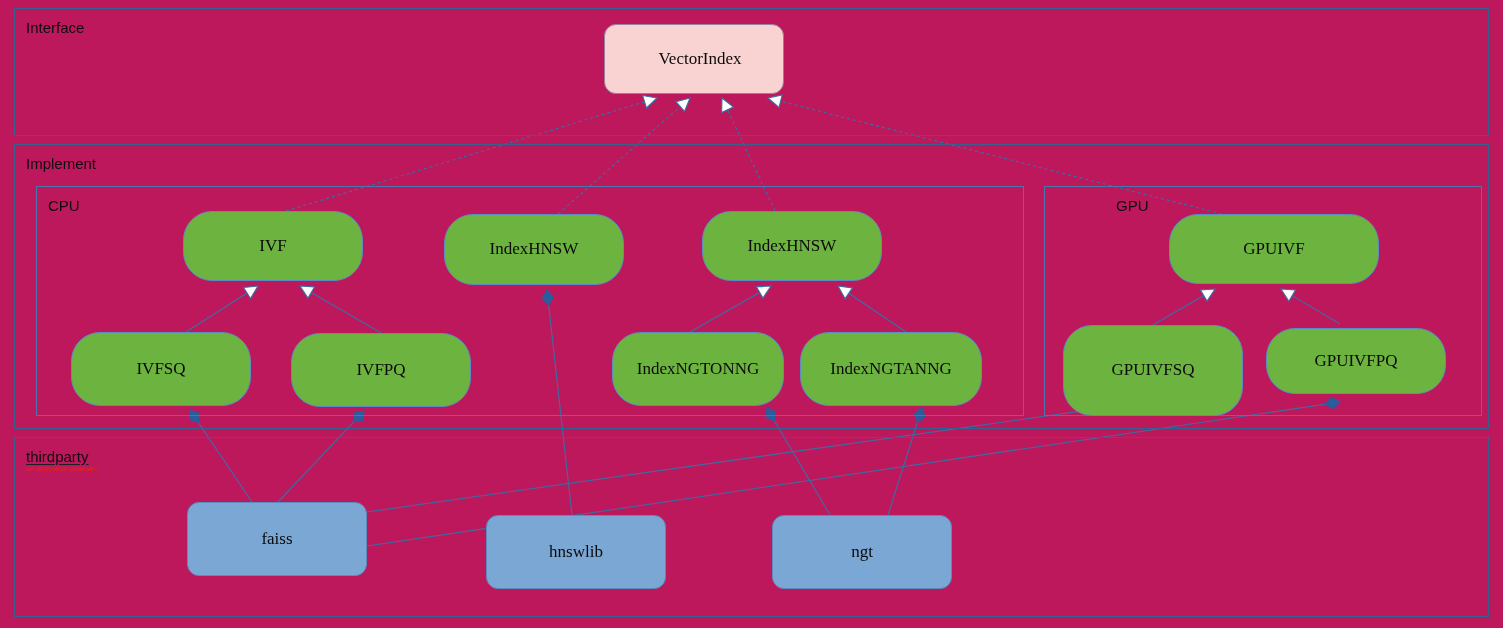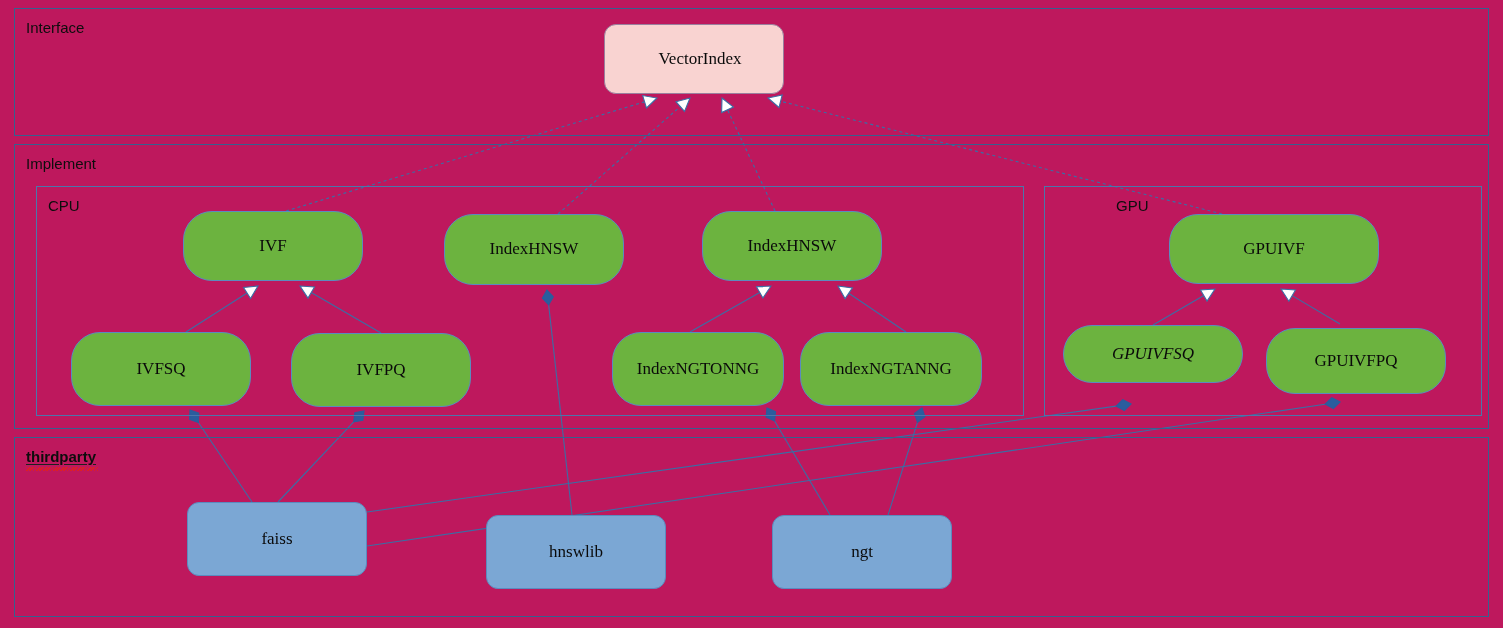--- a/index.html
+++ b/index.html
@@ -155,33 +155,33 @@
   <div id="groups-layer">
       <div class="group" style="left: 14px; top: 8px; width: 1475px; height: 128px;"></div>
       <div class="group-label" style="left: 26px; top: 20px;">Interface</div>
       <div class="group" style="left: 14px; top: 144px; width: 1475px; height: 285px;"></div>
       <div class="group-label" style="left: 26px; top: 156px;">Implement</div>
       <div class="group sub" style="left: 36px; top: 186px; width: 988px; height: 230px;"></div>
       <div class="group-label" style="left: 48px; top: 198px;">CPU</div>
       <div class="group sub" style="left: 1044px; top: 186px; width: 438px; height: 230px;"></div>
       <div class="group-label" style="left: 1116px; top: 198px;">GPU</div>
       <div class="group" style="left: 14px; top: 437px; width: 1475px; height: 180px;"></div>
-      <div class="group-label spell" style="left: 26px; top: 449px; font-weight: bold;">thirdparty</div>
+      <div class="group-label spell" style="left: 26px; top: 449px;">thirdparty</div>
       <div class="squiggle" style="left: 26px; top: 467px; width: 72px;"></div>
     </div>
   <div id="nodes-layer">
       <div class="node iface" style="left: 604px; top: 24px; width: 180px; height: 70px; padding-left: 12px;">VectorIndex</div>
       <div class="node impl" style="left: 183px; top: 211px; width: 180px; height: 70px;">IVF</div>
       <div class="node impl" style="left: 444px; top: 214px; width: 180px; height: 71px;">IndexHNSW</div>
       <div class="node impl" style="left: 702px; top: 211px; width: 180px; height: 70px;">IndexHNSW</div>
       <div class="node impl" style="left: 71px; top: 332px; width: 180px; height: 74px;">IVFSQ</div>
       <div class="node impl" style="left: 291px; top: 333px; width: 180px; height: 74px;">IVFPQ</div>
       <div class="node impl" style="left: 612px; top: 332px; width: 172px; height: 74px;">IndexNGTONNG</div>
       <div class="node impl" style="left: 800px; top: 332px; width: 182px; height: 74px;">IndexNGTANNG</div>
       <div class="node impl" style="left: 1169px; top: 214px; width: 210px; height: 70px;">GPUIVF</div>
-      <div class="node impl" style="left: 1063px; top: 325px; width: 180px; height: 58px; font-style: italic;">GPUIVFSQ</div>
+      <div class="node impl" style="left: 1063px; top: 325px; width: 180px; height: 91px;">GPUIVFSQ</div>
       <div class="node impl" style="left: 1266px; top: 328px; width: 180px; height: 66px;">GPUIVFPQ</div>
       <div class="node third" style="left: 187px; top: 502px; width: 180px; height: 74px;">faiss</div>
       <div class="node third" style="left: 486px; top: 515px; width: 180px; height: 74px;">hnswlib</div>
       <div class="node third" style="left: 772px; top: 515px; width: 180px; height: 74px;">ngt</div>
     </div>
 
 </div>
 
 </body></html>

